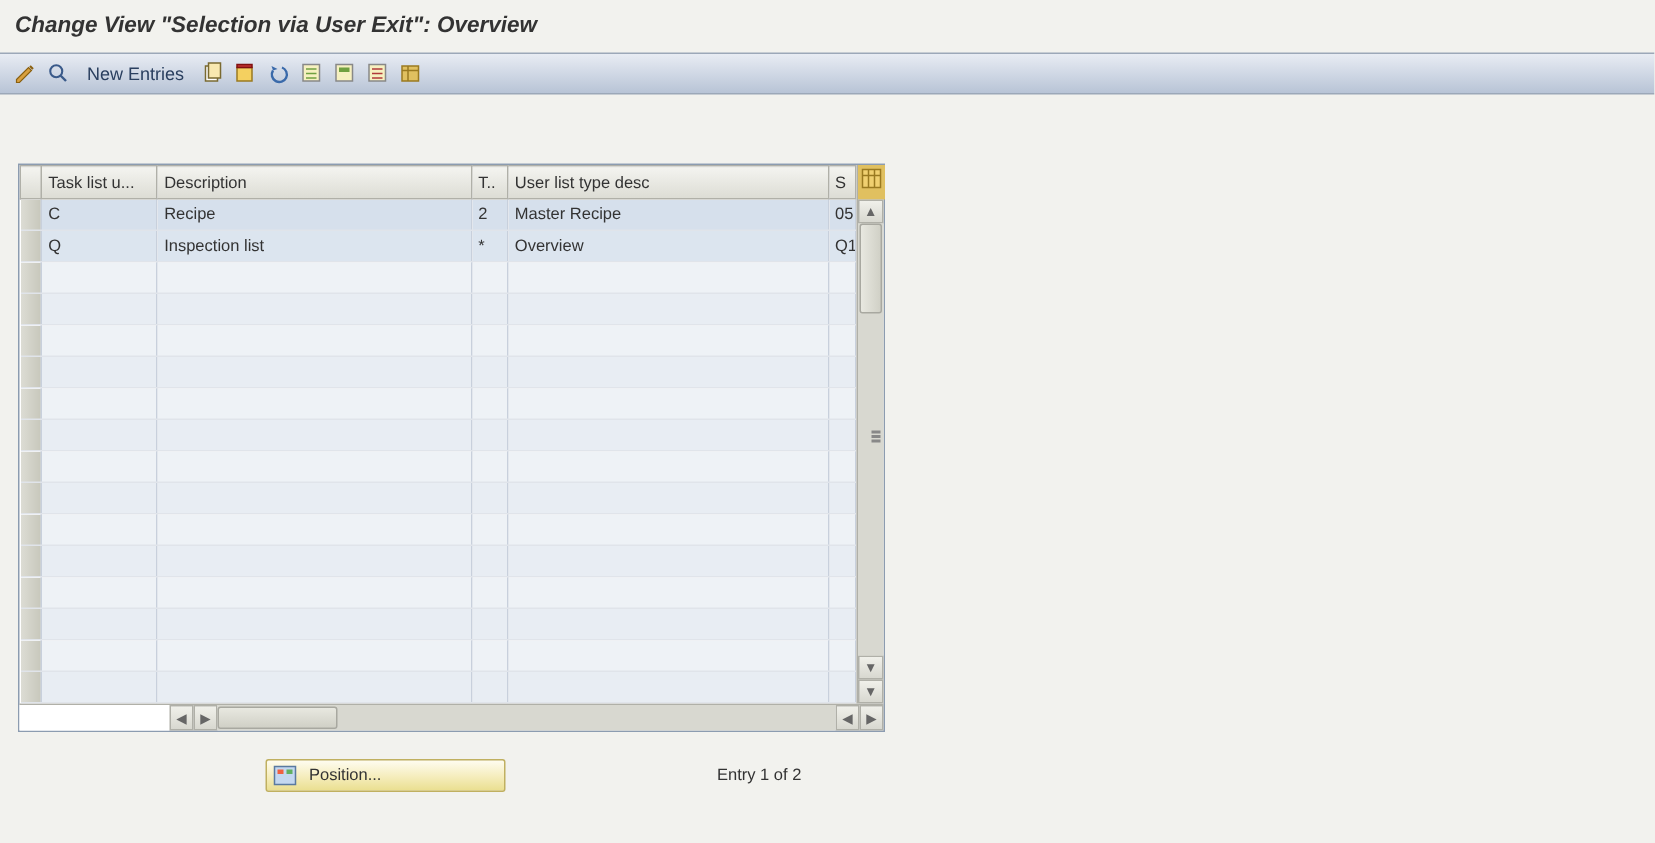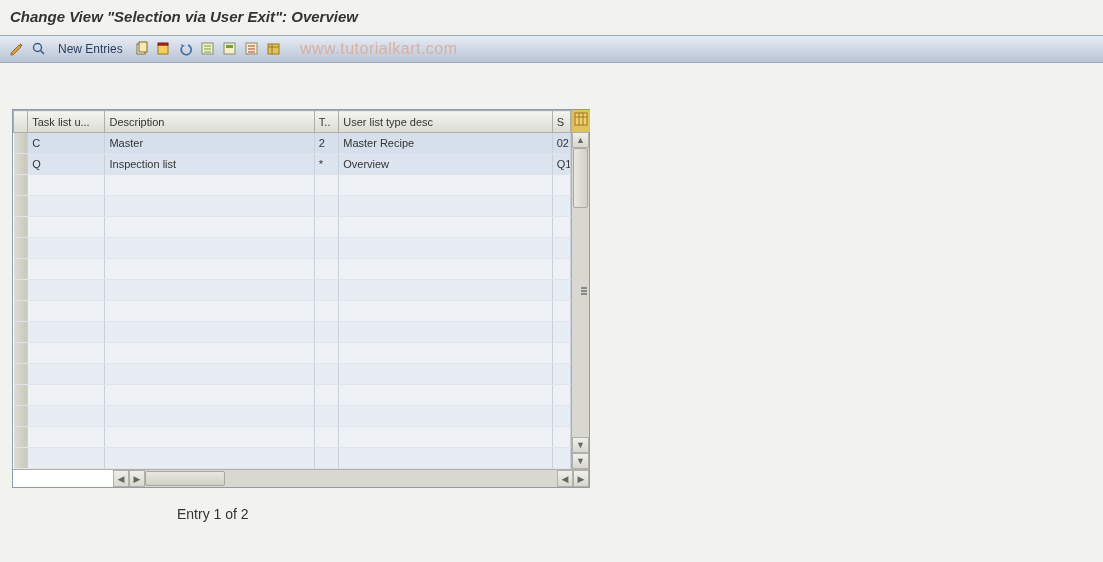--- a/index.html
+++ b/index.html
@@ -243,22 +243,23 @@
       gap: 8px;
       min-width: 160px;
       justify-content: flex-start;
     }
     .position-btn .pos-icon {
       width: 16px;
       height: 14px;
       display: inline-block;
     }
     .entry-status {
-      font-size: 14px;
+      font-size: 11px;
       color: #333;
+      margin-left: 31px;
     }
   </style>
 </head>
 <body>
 
 <div class="page-title">Change View "Selection via User Exit": Overview</div>
 
 <div class="toolbar">
   <span class="toolbar-icon">
     <svg width="16" height="16" viewBox="0 0 16 16">
@@ -313,21 +314,20 @@
         <line x1="4" y1="11" x2="11" y2="11" stroke="#b03a3a"></line>
       </svg>
   </span>
   <span class="toolbar-icon">
     <svg width="16" height="16" viewBox="0 0 16 16">
         <rect x="2" y="3" width="11" height="10" fill="#e0c060" stroke="#9a7a20"></rect>
         <line x1="2" y1="6" x2="13" y2="6" stroke="#9a7a20"></line>
         <line x1="6" y1="3" x2="6" y2="13" stroke="#9a7a20"></line>
       </svg>
   </span>
-  <span class="watermark">www.tutorialkart.com</span>
 </div>
 
 <div class="content-area">
   <div class="table-container">
     <div class="table-wrap">
       <div class="table-main">
         <table class="grid-table">
           <colgroup>
             <col class="row-selector">
             <col class="col-usage">
@@ -343,24 +343,24 @@
               <th>Description</th>
               <th>T..</th>
               <th>User list type desc</th>
               <th>S</th>
             </tr>
           </thead>
           <tbody>
             <tr class="data-row">
               <td class="row-selector"></td>
               <td>C</td>
-              <td>Master</td>
+              <td>Recipe</td>
               <td>2</td>
               <td>Master Recipe</td>
-              <td>02</td>
+              <td>05</td>
             </tr>
             <tr class="data-row">
               <td class="row-selector"></td>
               <td>Q</td>
               <td>Inspection list</td>
               <td>*</td>
               <td>Overview</td>
               <td>Q1</td>
             </tr>
             <tr class="empty-row">
@@ -506,15 +506,25 @@
       <div class="arrow-h">▶</div>
       <div class="track-h">
         <div class="thumb-h"></div>
       </div>
       <div class="arrow-h">◀</div>
       <div class="arrow-h">▶</div>
     </div>
   </div>
 
   <div class="bottom-bar">
+    <button class="position-btn">
+      <span class="pos-icon">
+        <svg width="16" height="14" viewBox="0 0 16 14">
+            <rect x="1" y="1" width="14" height="12" fill="#c4d8f0" stroke="#5a7aa0"></rect>
+            <rect x="3" y="3" width="4" height="3" fill="#f06040"></rect>
+            <rect x="9" y="3" width="4" height="3" fill="#60b060"></rect>
+          </svg>
+      </span>
+      <span>Position...</span>
+    </button>
     <span class="entry-status">Entry 1 of 2</span>
   </div>
 </div>
 
 </body></html>

